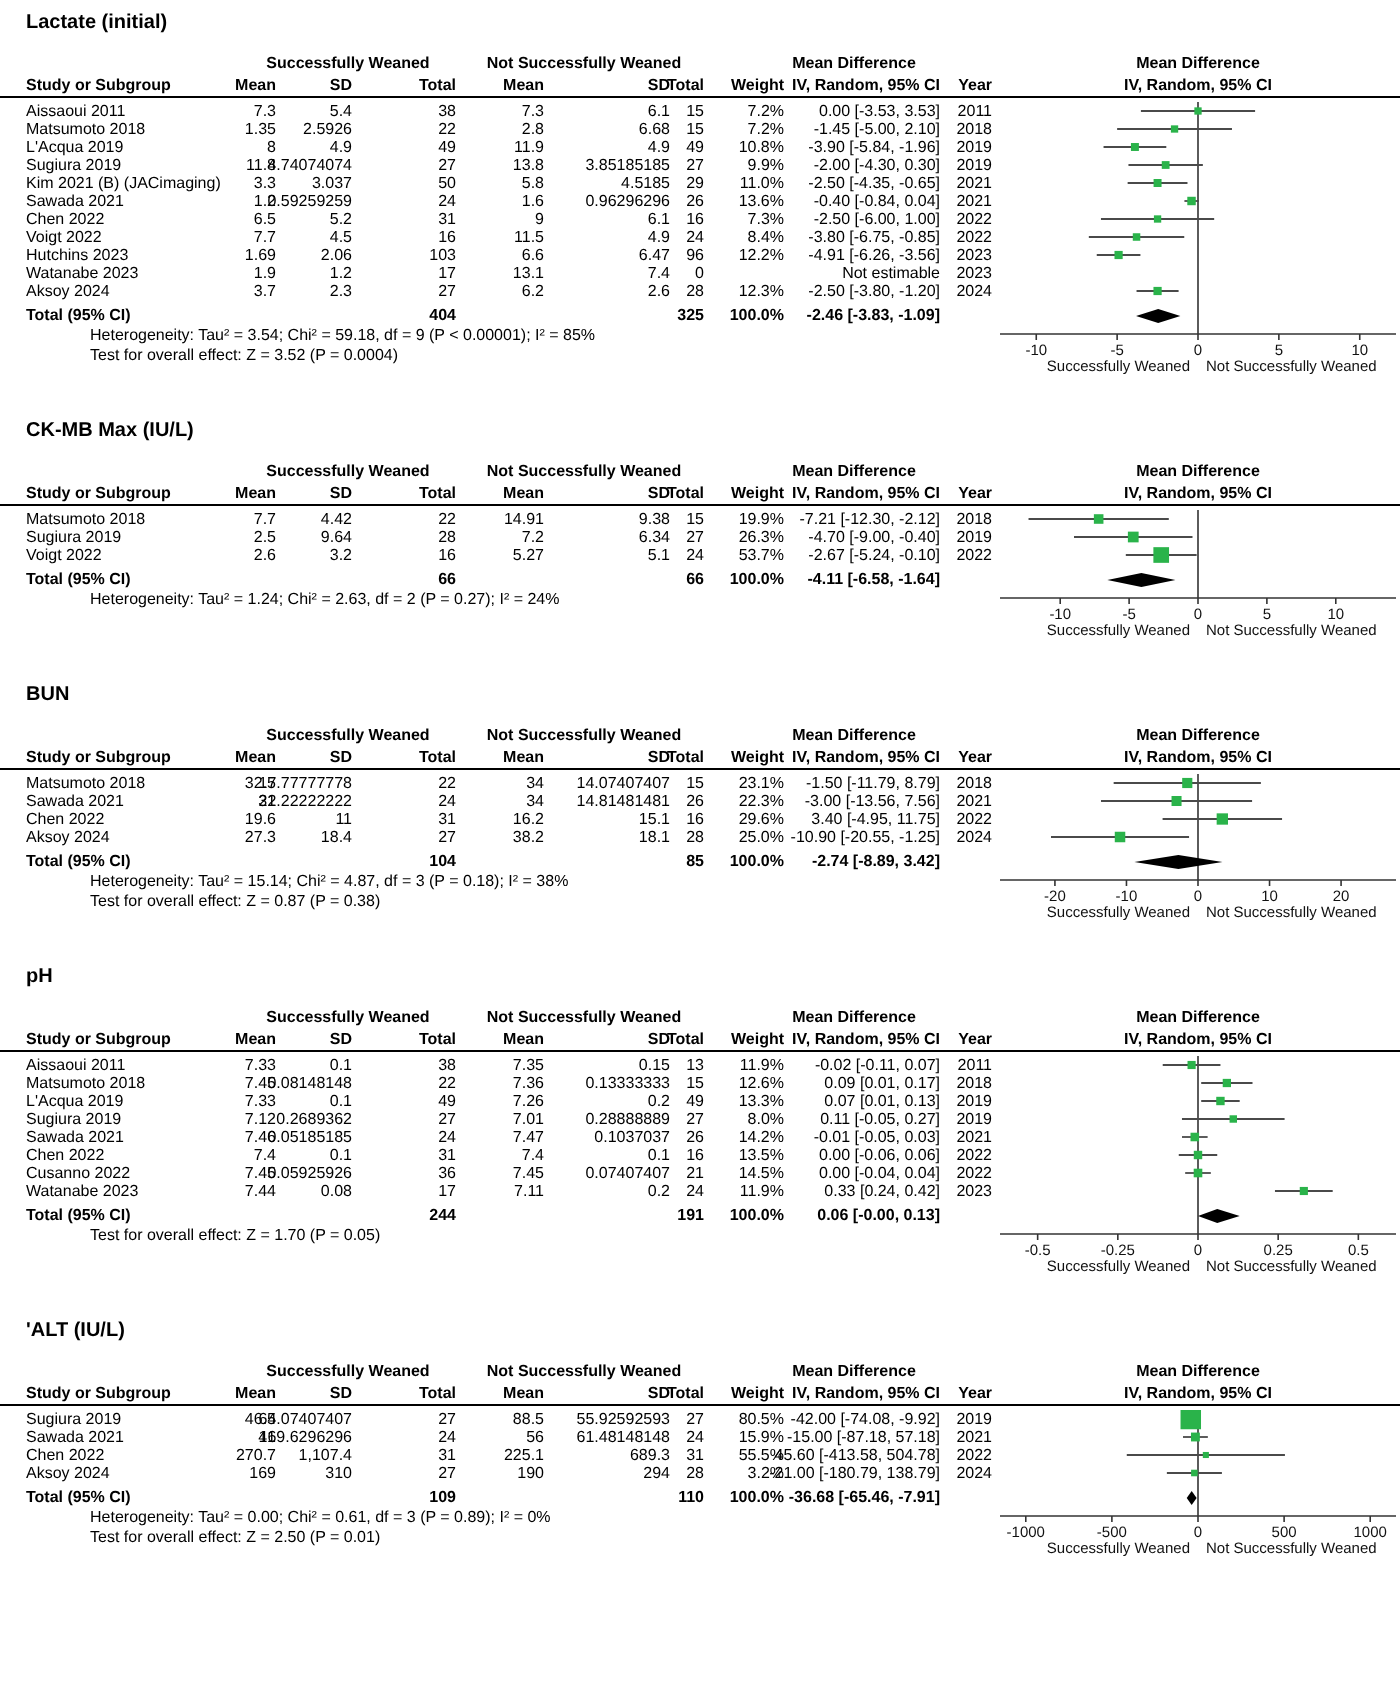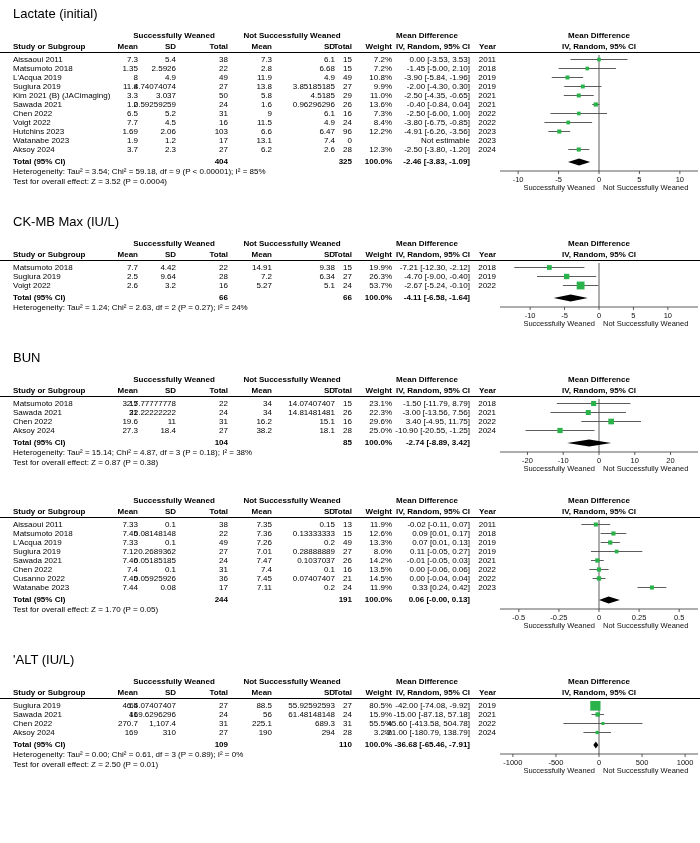--- a/index.html
+++ b/index.html
@@ -3,36 +3,36 @@
 <meta charset="utf-8">
 <style>
   html,body{margin:0;padding:0;}
   body{
     width:700px;height:843px;box-sizing:border-box;
     background:#ffffff;color:#000;
     font-family:"Liberation Sans",sans-serif;
     padding-top:2px;overflow:hidden;
   }
   .panel{margin-bottom:22px;}
-  .ptitle{font-size:13px;font-weight:normal;margin:4px 0 9px 13px;}
+  .ptitle{font-size:10px;font-weight:bold;margin:4px 0 9px 13px;}
   .phead{position:relative;border-bottom:1.5px solid #000;}
   .ghead{position:relative;height:11px;}
   .g{position:absolute;font-weight:bold;font-size:8px;text-align:center;white-space:nowrap;line-height:11px;}
   .g1{left:118px;width:112px;}
   .g2{left:230px;width:124px;}
   .g3{left:382px;width:90px;}
   .plot-head{position:absolute;left:498px;top:0;width:202px;text-align:center;font-weight:bold;font-size:8px;line-height:11px;}
   .row{display:grid;grid-template-columns:118px 20px 38px 52px 44px 63px 17px 40px 78px 26px;height:9px;line-height:9px;font-size:8px;}
   .cols.row{height:11px;line-height:11px;font-weight:bold;}
   .c{white-space:nowrap;}
   .num{justify-self:end;}
   .name{padding-left:13px;}
   .pbody{position:relative;padding-top:2px;}
   .total{font-weight:bold;margin-top:3px;height:10px;line-height:10px;}
-  .het{font-size:8px;line-height:10px;padding-left:13px;white-space:nowrap;}
+  .het{font-size:8px;line-height:10px;padding-left:13px;white-space:nowrap;margin-left:32px;}
   svg.plot{position:absolute;top:2px;right:0;}
 </style>
 </head>
 <body>
 
 <div id="panels">
   <section class="panel">
     <h3 class="ptitle">Lactate (initial)</h3>
     <div class="phead">
       <div class="ghead">
@@ -461,20 +461,21 @@
           <line x1="83.29423076923077" y1="22.5" x2="143.02884615384616" y2="22.5" stroke="#4a4a4a" stroke-width="0.9"></line>
           <rect x="110.32953846153846" y="19.668" width="5.664000000000001" height="5.664000000000001" fill="#2ab34a"></rect>
           <line x1="27.494230769230768" y1="31.5" x2="96.52884615384615" y2="31.5" stroke="#4a4a4a" stroke-width="0.9"></line>
           <rect x="59.38653846153846" y="28.875" width="5.25" height="5.25" fill="#2ab34a"></rect>
           <polygon points="69.20115384615383,44 91.19923076923077,40.5 113.23307692307694,44 91.19923076923077,47.5" fill="#000000"></polygon>
         </svg>
     </div>
   </section>
 
   <section class="panel">
+    <h3 class="ptitle">pH</h3>
     <div class="phead">
       <div class="ghead">
         <span class="g g1">Successfully Weaned</span>
         <span class="g g2">Not Successfully Weaned</span>
         <span class="g g3">Mean Difference</span>
       </div>
       <div class="cols row">
           <span class="c name">Study or Subgroup</span>
           <span class="c num">Mean</span>
           <span class="c num">SD</span>

